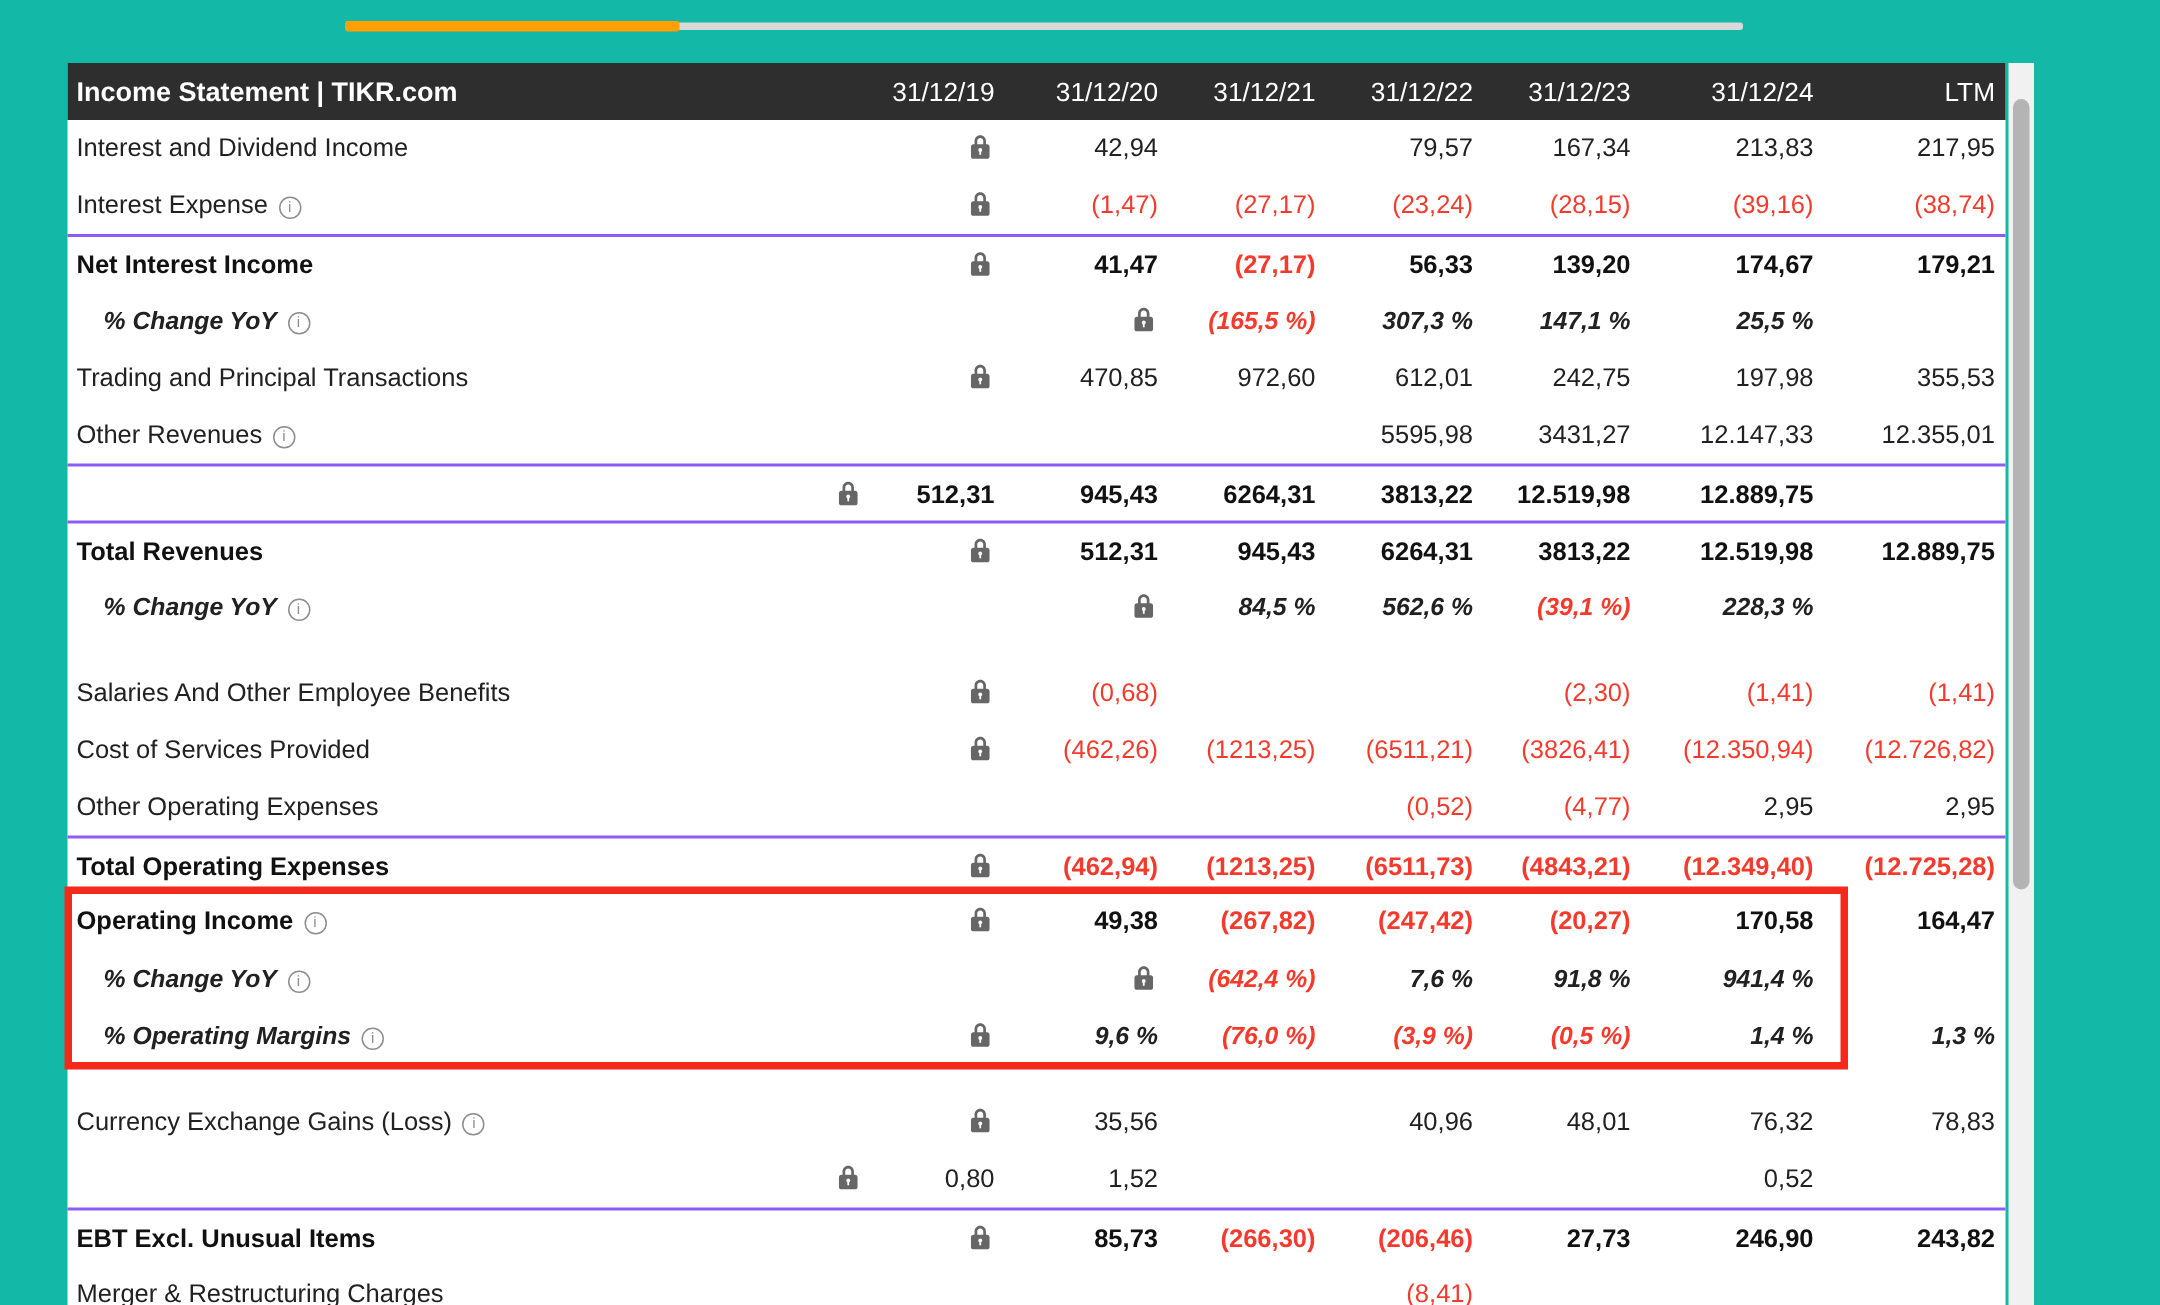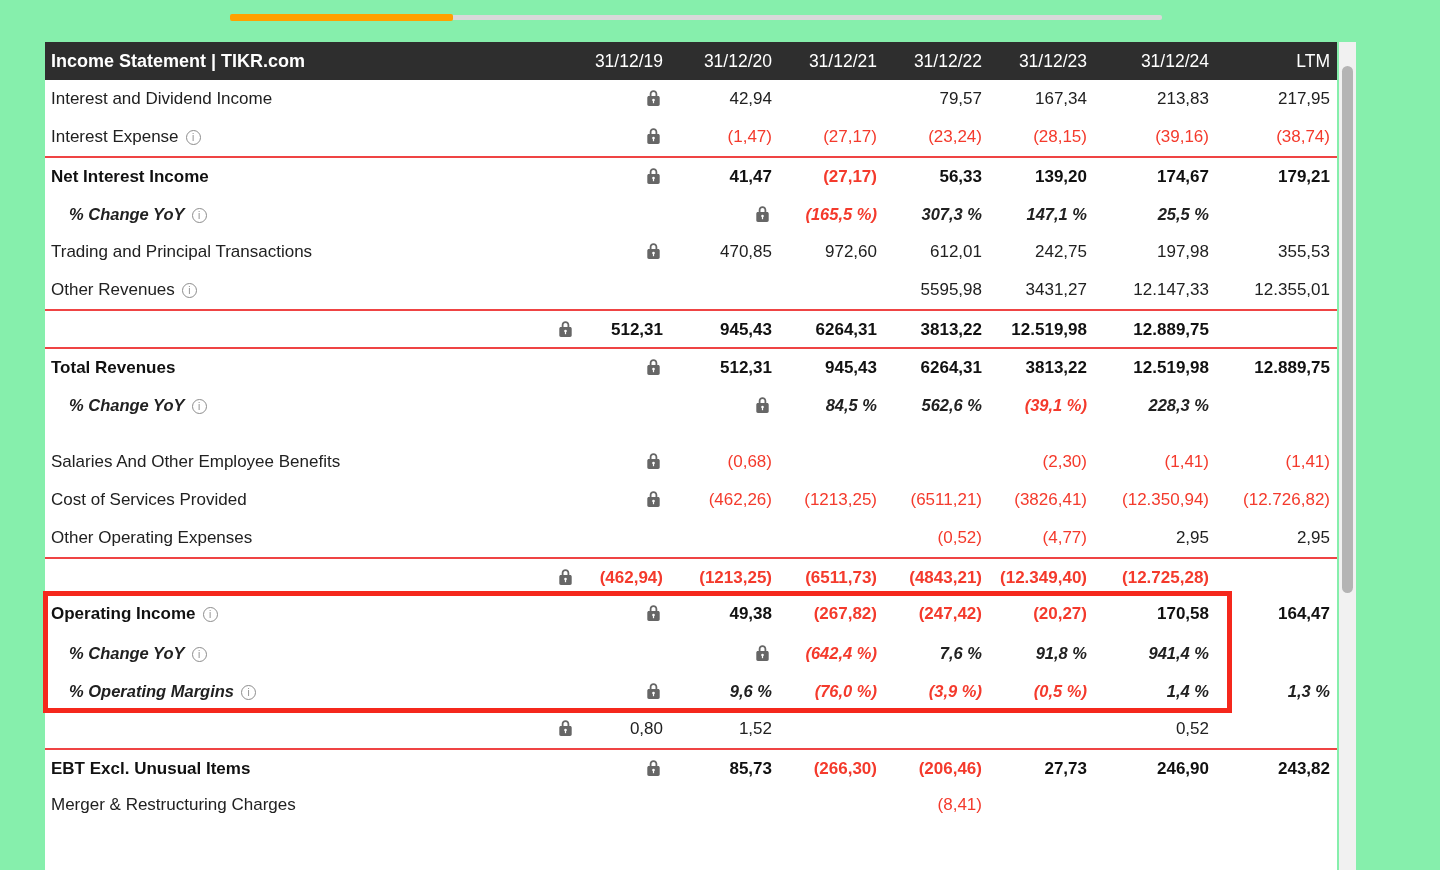--- a/index.html
+++ b/index.html
@@ -5,40 +5,40 @@
   :root{
     --neg:#f43a2c;
     --accent:#ffa000;
     --header-bg:#2e2e2e;
     --hl:#f5281c;
     --cols:530px 88px 109px 105px 105px 105px 122px 121px;
   }
   *{margin:0;padding:0;box-sizing:border-box;}
   html,body{width:1440px;height:870px;overflow:hidden;background:#fff;
     font-family:"Liberation Sans","DejaVu Sans",sans-serif;}
-  .page{position:relative;width:1440px;height:870px;background:#86efac;padding-left:24px;}
+  .page{position:relative;width:1440px;height:870px;background:#14b8a6;padding-left:24px;}
 
   
   .h-track{position:absolute;left:230px;top:15px;width:932px;height:5px;background:#d9d9d9;border-radius:2px;}
   .h-thumb{position:absolute;left:0;top:-1px;width:223px;height:7px;background:var(--accent);border-radius:2px;}
 
   
   .v-track{position:absolute;left:1339px;top:42px;width:17px;height:828px;background:#f1f1f1;}
   .v-thumb{position:absolute;left:3px;top:24px;width:11px;height:527px;background:#b4b4b4;border-radius:6px;}
 
   .table-wrap{position:absolute;left:45px;top:42px;width:1292px;height:828px;background:#fff;}
 
   .thead{display:grid;grid-template-columns:var(--cols);height:38px;line-height:38px;
     background:var(--header-bg);color:#fff;padding-right:7px;}
   .thead .t-title{font-weight:700;font-size:18px;padding-left:6px;white-space:nowrap;}
   .thead .t-col{font-weight:400;font-size:17.5px;text-align:right;white-space:nowrap;}
 
   .row{display:grid;grid-template-columns:var(--cols);height:38.2px;line-height:38.2px;
     padding-right:7px;font-size:17px;color:#212121;}
-  .row.sep{border-top:2px solid #ef4444;}
+  .row.sep{border-top:2px solid #8b5cf6;}
   .row.spacer{margin-top:19px;}
   .row.bold{font-weight:700;color:#111;}
   .row.sub{font-style:italic;font-weight:700;font-size:16.5px;}
   .cell{white-space:nowrap;overflow:hidden;}
   .cell.label{padding-left:6px;text-align:left;}
   .cell.label.indent{padding-left:24px;}
   .cell.num{text-align:right;}
   .cell.num.neg{color:var(--neg);}
   .cell.lockcell svg{vertical-align:middle;margin-right:2px;margin-top:-3px;}
 
@@ -223,20 +223,21 @@
           <div class="cell label"><span>Other Operating Expenses</span></div>
           <div class="cell num"></div>
           <div class="cell num"></div>
           <div class="cell num"></div>
           <div class="cell num neg">(0,52)</div>
           <div class="cell num neg">(4,77)</div>
           <div class="cell num">2,95</div>
           <div class="cell num">2,95</div>
         </div>
         <div class="row bold sep">
+          <div class="cell label"><span>Total Operating Expenses</span></div>
           <div class="cell num lockcell"><svg width="15" height="18" viewBox="0 0 15 18">
               <path fill="#666" d="M7.5 1.2C5.3 1.2 3.7 2.9 3.7 5v2.1H2.9C2 7.1 1.3 7.8 1.3 8.7v6.6c0 .9.7 1.6 1.6 1.6h9.2c.9 0 1.6-.7 1.6-1.6V8.7c0-.9-.7-1.6-1.6-1.6h-.8V5c0-2.1-1.6-3.8-3.8-3.8zm0 1.8c1.2 0 2 .9 2 2v2.1h-4V5c0-1.1.8-2 2-2z"></path>
               <circle cx="7.5" cy="11" r="1.3" fill="#fff"></circle>
               <rect x="6.9" y="11.6" width="1.2" height="2.6" fill="#fff"></rect>
             </svg></div>
           <div class="cell num neg">(462,94)</div>
           <div class="cell num neg">(1213,25)</div>
           <div class="cell num neg">(6511,73)</div>
           <div class="cell num neg">(4843,21)</div>
           <div class="cell num neg">(12.349,40)</div>
@@ -277,20 +278,34 @@
               <circle cx="7.5" cy="11" r="1.3" fill="#fff"></circle>
               <rect x="6.9" y="11.6" width="1.2" height="2.6" fill="#fff"></rect>
             </svg></div>
           <div class="cell num">9,6 %</div>
           <div class="cell num neg">(76,0 %)</div>
           <div class="cell num neg">(3,9 %)</div>
           <div class="cell num neg">(0,5 %)</div>
           <div class="cell num">1,4 %</div>
           <div class="cell num">1,3 %</div>
         </div>
+        <div class="row spacer">
+          <div class="cell label"><span>Currency Exchange Gains (Loss)</span><span class="info-ic">i</span></div>
+          <div class="cell num lockcell"><svg width="15" height="18" viewBox="0 0 15 18">
+              <path fill="#666" d="M7.5 1.2C5.3 1.2 3.7 2.9 3.7 5v2.1H2.9C2 7.1 1.3 7.8 1.3 8.7v6.6c0 .9.7 1.6 1.6 1.6h9.2c.9 0 1.6-.7 1.6-1.6V8.7c0-.9-.7-1.6-1.6-1.6h-.8V5c0-2.1-1.6-3.8-3.8-3.8zm0 1.8c1.2 0 2 .9 2 2v2.1h-4V5c0-1.1.8-2 2-2z"></path>
+              <circle cx="7.5" cy="11" r="1.3" fill="#fff"></circle>
+              <rect x="6.9" y="11.6" width="1.2" height="2.6" fill="#fff"></rect>
+            </svg></div>
+          <div class="cell num">35,56</div>
+          <div class="cell num"></div>
+          <div class="cell num">40,96</div>
+          <div class="cell num">48,01</div>
+          <div class="cell num">76,32</div>
+          <div class="cell num">78,83</div>
+        </div>
         <div class="row">
           <div class="cell num lockcell"><svg width="15" height="18" viewBox="0 0 15 18">
               <path fill="#666" d="M7.5 1.2C5.3 1.2 3.7 2.9 3.7 5v2.1H2.9C2 7.1 1.3 7.8 1.3 8.7v6.6c0 .9.7 1.6 1.6 1.6h9.2c.9 0 1.6-.7 1.6-1.6V8.7c0-.9-.7-1.6-1.6-1.6h-.8V5c0-2.1-1.6-3.8-3.8-3.8zm0 1.8c1.2 0 2 .9 2 2v2.1h-4V5c0-1.1.8-2 2-2z"></path>
               <circle cx="7.5" cy="11" r="1.3" fill="#fff"></circle>
               <rect x="6.9" y="11.6" width="1.2" height="2.6" fill="#fff"></rect>
             </svg></div>
           <div class="cell num">0,80</div>
           <div class="cell num">1,52</div>
           <div class="cell num"></div>
           <div class="cell num"></div>

